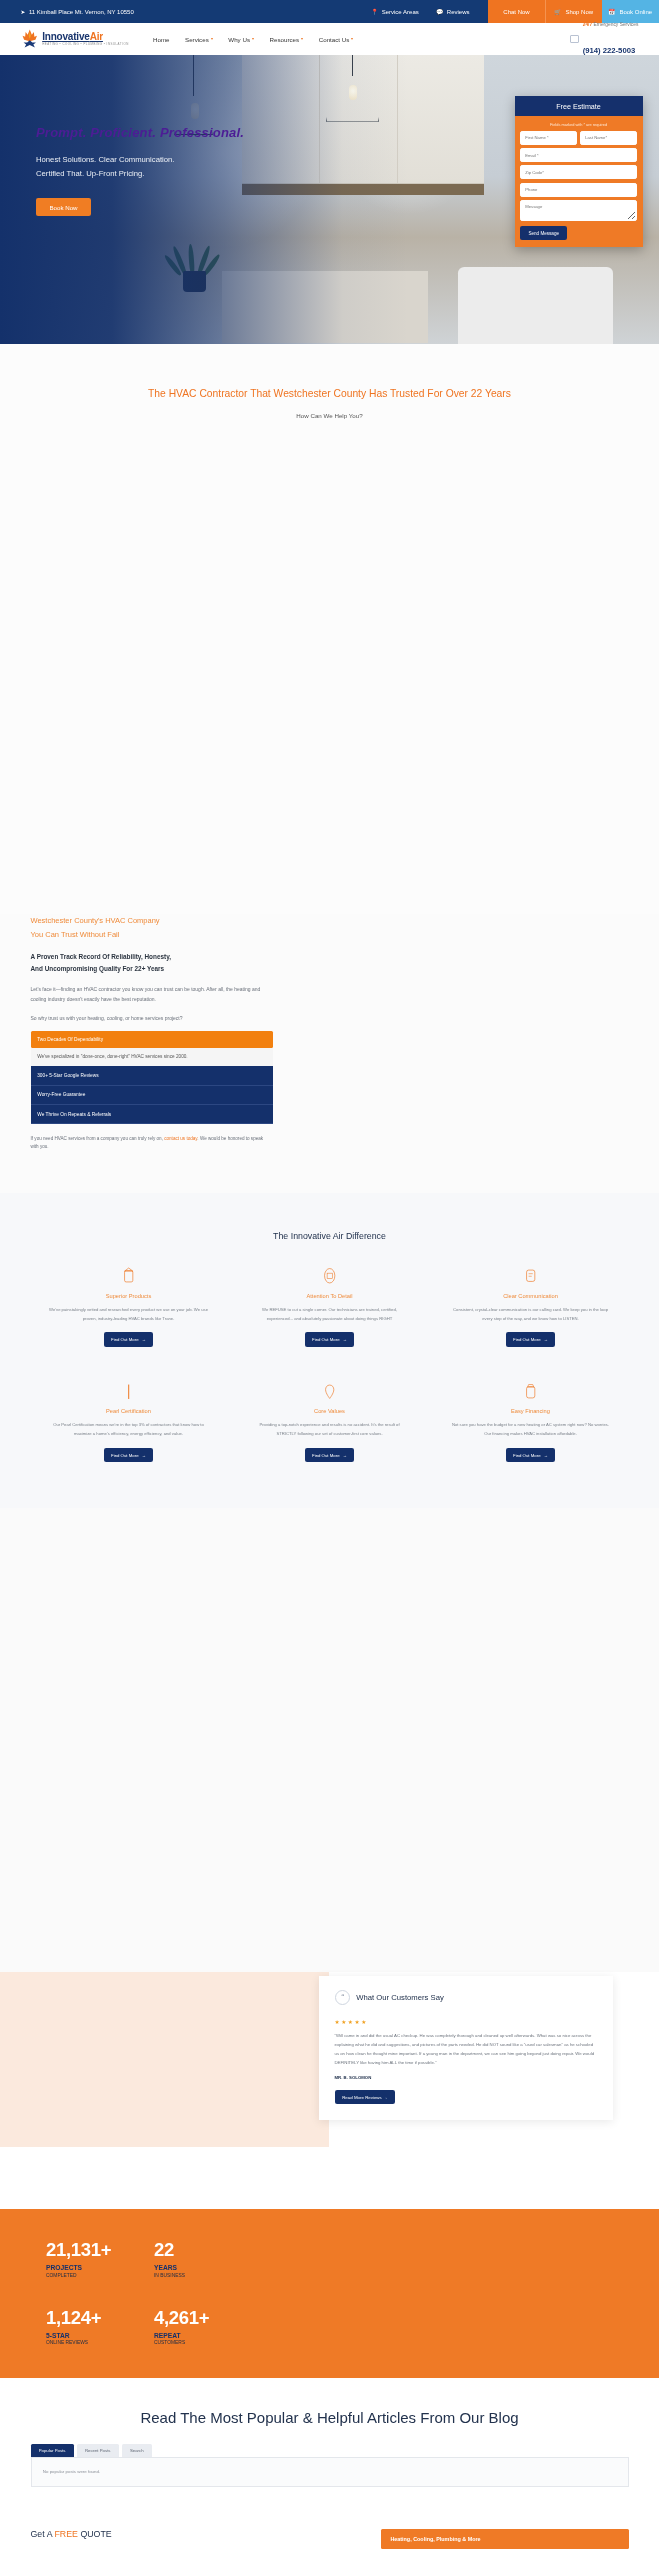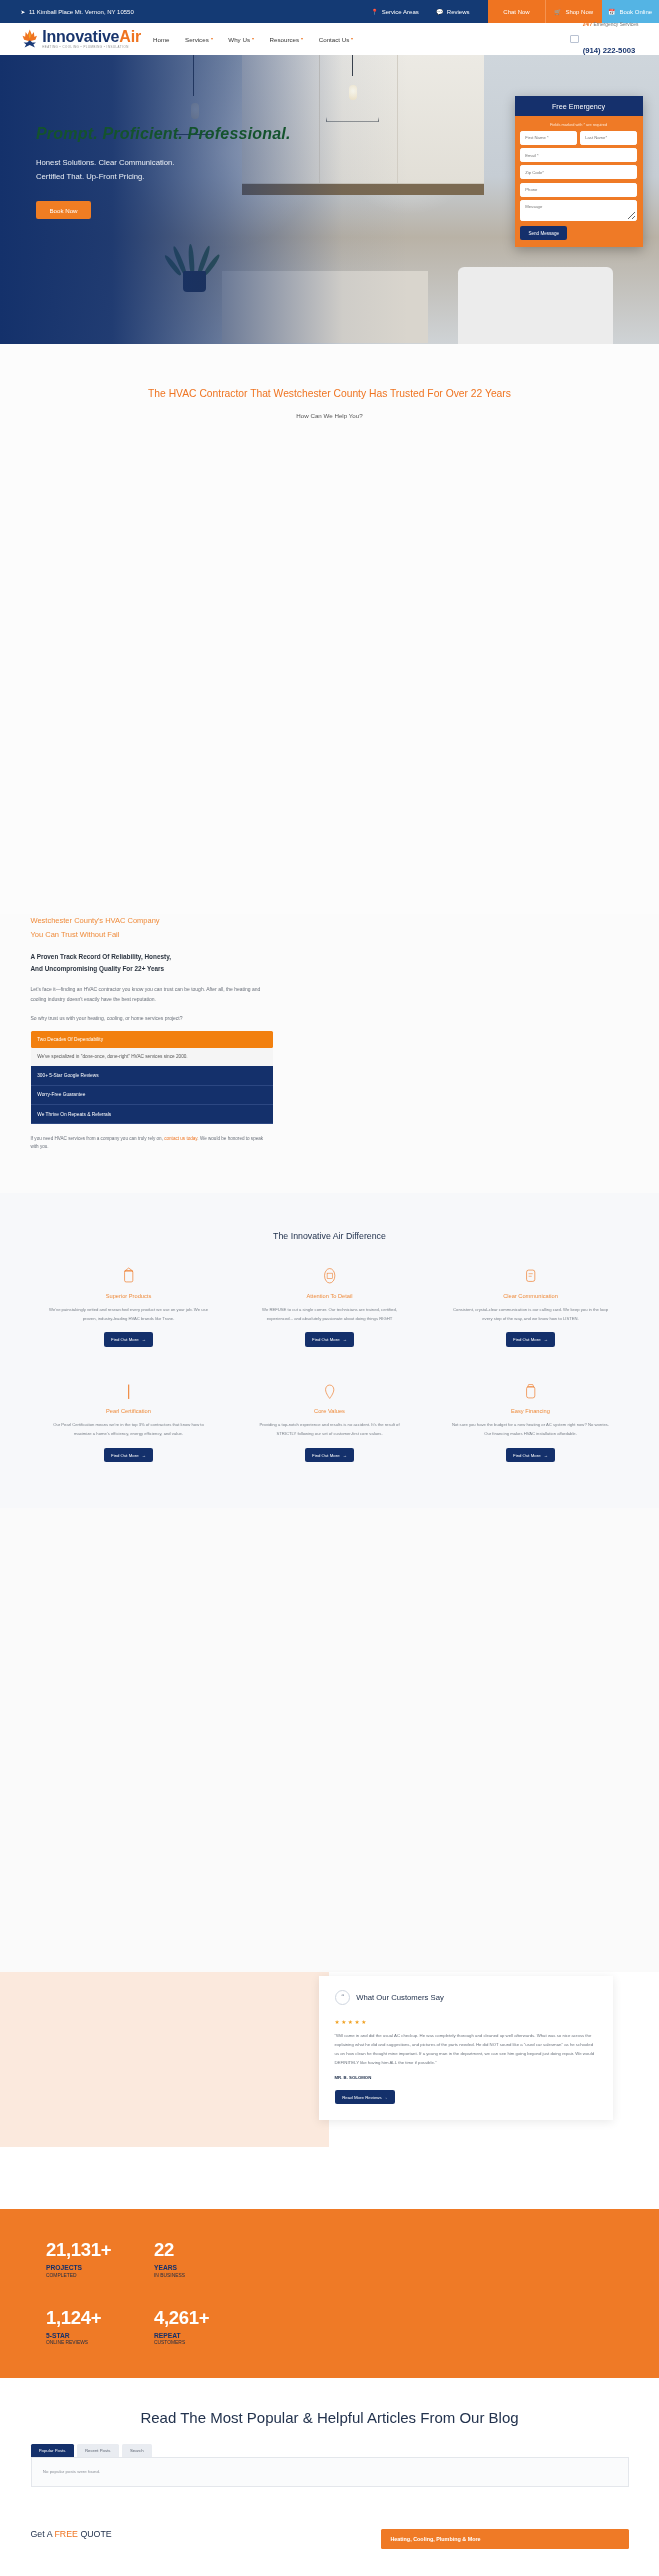--- a/index.html
+++ b/index.html
@@ -23,21 +23,21 @@
                 color: #fff; font-size: 6px; gap: 3.1px; }
   .cta-orange { background: #ef7421; }
   .cta-orange2 { background: #ef7421; border-left: 0.5px solid #f59350; }
   .cta-blue { background: #54b4e4; }
 
   
   .nav { height: 32px; background: #fff; display: flex; align-items: center; padding: 0 20.6px; }
   .logo { display: flex; align-items: center; gap: 4.1px; width: 118px; }
   .logo-flame { width: 17.5px; height: 19.6px; position: relative; }
   .logo-text { line-height: 1; }
-  .logo-text .name { font-size: 16px; font-weight: bold; color: #19356d; letter-spacing: -0.2px; }
+  .logo-text .name { font-size: 10px; font-weight: bold; color: #19356d; letter-spacing: -0.2px; text-decoration: underline; }
   .logo-text .name .air { color: #ef7421; }
   .logo-text .tag { font-size: 2.9px; letter-spacing: 0.5px; color: #8b8b8b; margin-top: 1px; }
   .nav-links { display: flex; align-items: center; gap: 15.5px; margin-left: 14.4px; flex: 1; }
   .nav-links a { font-size: 6.2px; color: #333; display: flex; align-items: center; gap: 2.1px; }
   .caret { width: 0; height: 0; border-left: 1.8px solid transparent; border-right: 1.8px solid transparent;
            border-top: 2.1px solid #ef7421; display: inline-block; }
   .nav-phone { display: flex; align-items: center; gap: 4.1px; }
   .nav-phone .ph-ic { width: 8.8px; height: 8.8px; border: 0.7px solid #b9c2d2; border-radius: 1px; }
   .nav-phone .lines { line-height: 1.15; }
   .nav-phone .l1 { font-size: 4.9px; color: #777; }
@@ -65,21 +65,21 @@
   .counter { position: absolute; left: 242px; top: 129px; width: 242px; height: 11.3px; background: #7b6a52; }
   .island { position: absolute; left: 222px; top: 216px; width: 206px; height: 72px; background: #d9d5cd; }
   .plant { position: absolute; left: 170px; top: 170px; width: 46px; height: 67px; }
   .plant .pot { position: absolute; bottom: 0; left: 13px; width: 23px; height: 20.6px; background: #25324a; border-radius: 1.5px 1.5px 4.1px 4.1px; }
   .plant .leaf { position: absolute; bottom: 17.5px; width: 5.2px; height: 31px; background: #3f6b43; border-radius: 50% 50% 40% 40%; transform-origin: bottom center; }
   .sofa { position: absolute; right: 46px; bottom: 0; width: 155px; height: 77px; background: #ececec; border-radius: 6.2px 6.2px 0 0; }
   .hero-fade { position: absolute; inset: 0;
      background: linear-gradient(90deg, #14316b 0%, rgba(20,49,107,.93) 17%, rgba(20,49,107,.55) 34%, rgba(20,49,107,.05) 52%, rgba(20,49,107,0) 62%); }
 
   .hero-copy { position: absolute; left: 36px; top: 70px; width: 330px; z-index: 4; }
-  .hero-kicker { font-size: 16px; font-weight: bold; font-style: italic; color: #14532d; letter-spacing: 0.2px; }
+  .hero-kicker { font-size: 13px; font-weight: bold; font-style: italic; color: #4c1d95; letter-spacing: 0.2px; }
   .hero-h1 { font-size: 15.5px; color: #fff; line-height: 1.42; margin-top: 5.2px; font-weight: normal; }
   .hero-sub { font-size: 7.7px; color: #ecf0f6; line-height: 1.75; margin-top: 13.4px; }
   .hero-btn { display: inline-block; margin-top: 17.5px; background: #f07d23; color: #fff;
               font-size: 6.2px; padding: 5.7px 13.4px; border-radius: 2.1px; }
 
   
   .estimate { position: absolute; right: 16.5px; top: 41px; width: 128px; z-index: 6;
               box-shadow: 0 3.1px 11.3px rgba(0,0,0,.28); }
   .estimate-head { background: #15306c; color: #fff; text-align: center; font-size: 7.2px; padding: 5.7px 0; }
   .estimate-body { background: #ef7a26; padding: 5.7px 5.7px 7.2px; }
@@ -285,21 +285,21 @@
   <div class="hero-copy">
     <div class="hero-kicker">Prompt. Proficient. Professional.</div>
     <div class="hero-sub">
       <div>Honest Solutions. Clear Communication.</div>
       <div>Certified That. Up-Front Pricing.</div>
     </div>
     <a class="hero-btn">Book Now</a>
   </div>
 
   <div class="estimate">
-    <div class="estimate-head">Free Emergency</div>
+    <div class="estimate-head">Free Estimate</div>
     <div class="estimate-body">
       <div class="estimate-note">Fields marked with * are required</div>
       <div class="fld-row">
         <input class="fld" placeholder="First Name *" style="">
         <input class="fld" placeholder="Last Name*" style="">
       </div>
       <input class="fld" placeholder="Email *" style="">
       <input class="fld" placeholder="Zip Code*" style="">
       <input class="fld" placeholder="Phone" style="">
       <textarea class="fld msg" placeholder="Message" style=""></textarea>

